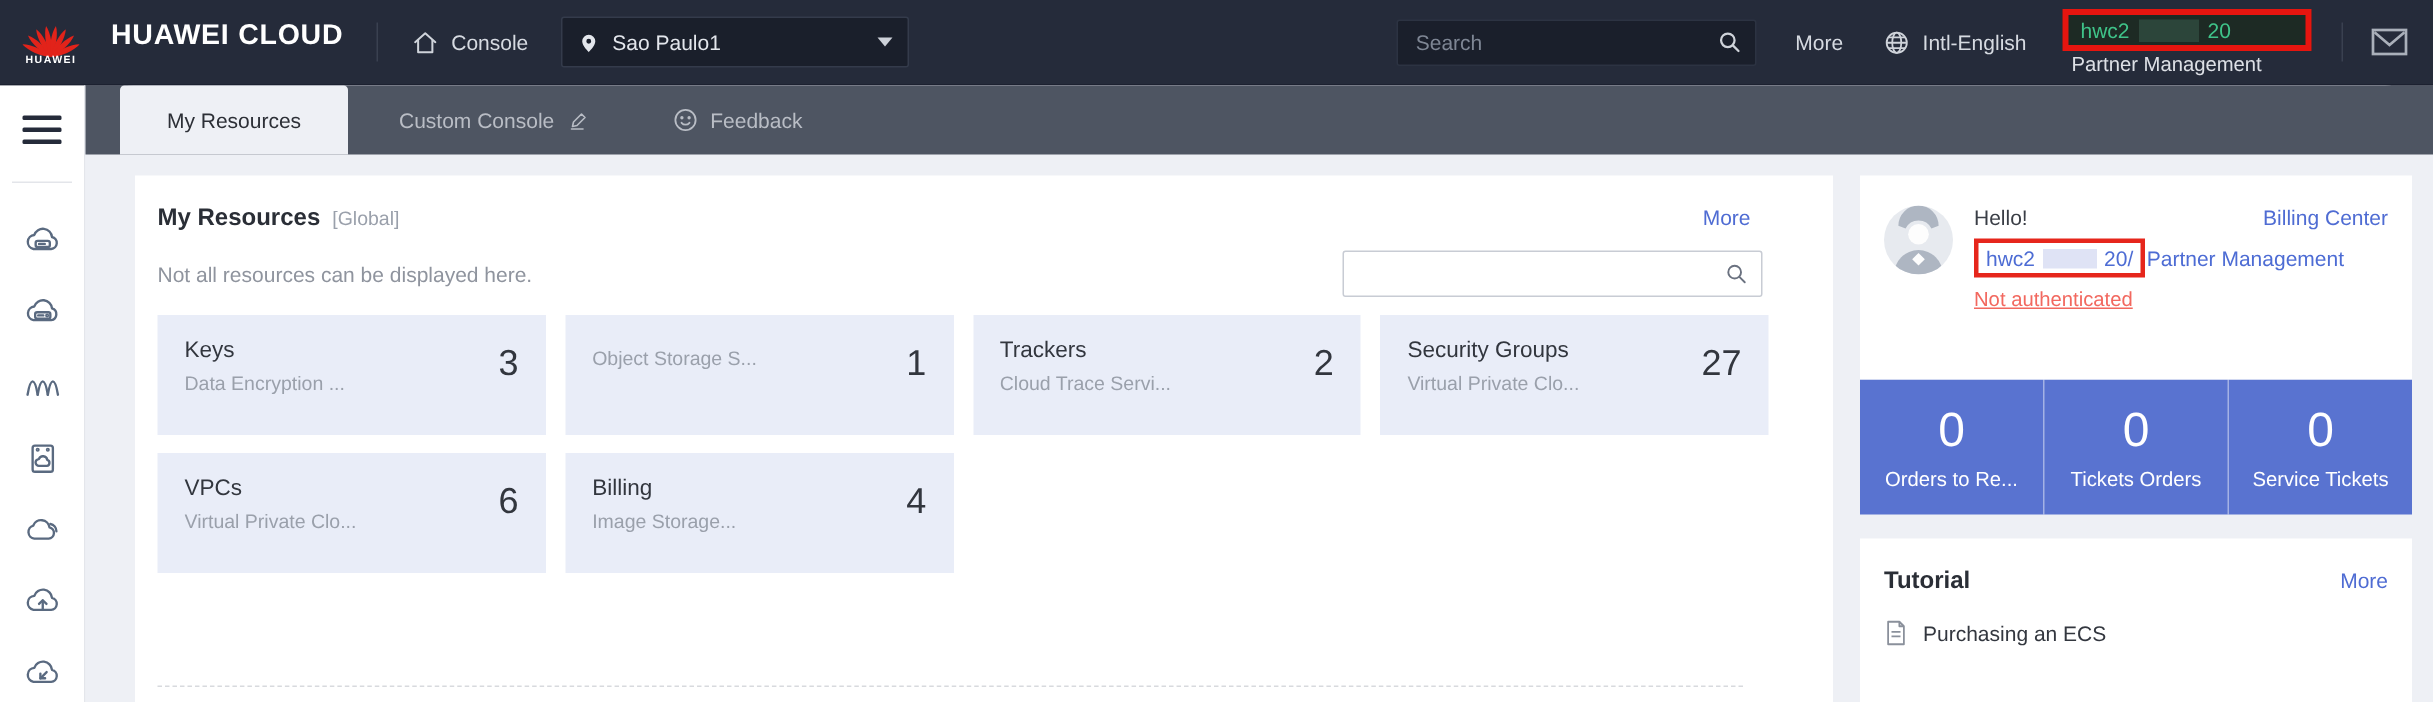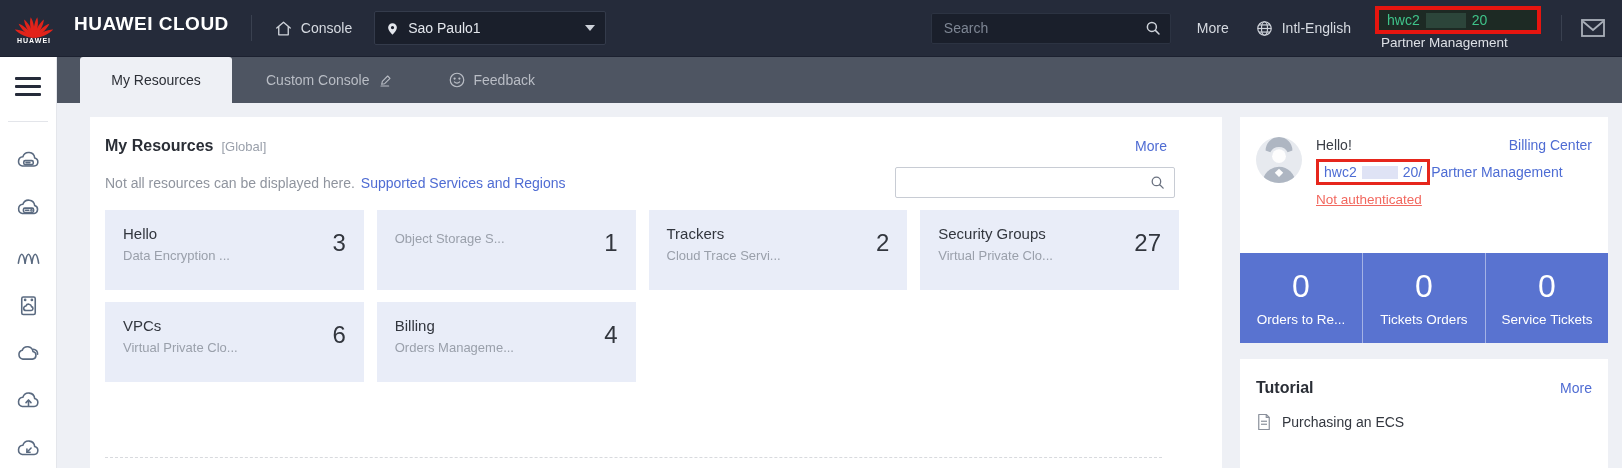--- a/index.html
+++ b/index.html
@@ -295,34 +295,33 @@
     <div class="body-row">
 
       <div class="main-panel">
         <div class="mp-head">
           <span class="mp-title">My Resources</span>
           <span class="mp-scope">[Global]</span>
           <span class="mp-more">More</span>
         </div>
         <div class="mp-sub">
           <span class="mp-note">Not all resources can be displayed here.</span>
-          <span class="mp-link">Supported Services and Regions</span>
           <div class="mp-search">
             <input type="text" style="">
             <svg width="17" height="17" viewBox="0 0 24 24" fill="none" stroke="#6b7280" stroke-width="1.8" stroke-linecap="round">
               <circle cx="10.5" cy="10.5" r="6"></circle>
                 <path d="M15.2 15.2 L20 20"></path>
             </svg>
           </div>
         </div>
 
         <div class="cards">
           <div class="card">
             <div class="card-txt">
-              <div class="card-name">Hello</div>
+              <div class="card-name">Keys</div>
               <div class="card-svc">Data Encryption ...</div>
             </div>
             <div class="card-count">3</div>
           </div>
           <div class="card">
             <div class="card-txt">
               <div class="card-svc">Object Storage S...</div>
             </div>
             <div class="card-count">1</div>
           </div>
@@ -343,21 +342,21 @@
           <div class="card">
             <div class="card-txt">
               <div class="card-name">VPCs</div>
               <div class="card-svc">Virtual Private Clo...</div>
             </div>
             <div class="card-count">6</div>
           </div>
           <div class="card">
             <div class="card-txt">
               <div class="card-name">Billing</div>
-              <div class="card-svc">Orders Manageme...</div>
+              <div class="card-svc">Image Storage...</div>
             </div>
             <div class="card-count">4</div>
           </div>
         </div>
 
         <div class="dash-div"></div>
       </div>
 
       <div class="right-col">
         <div class="user-card">

